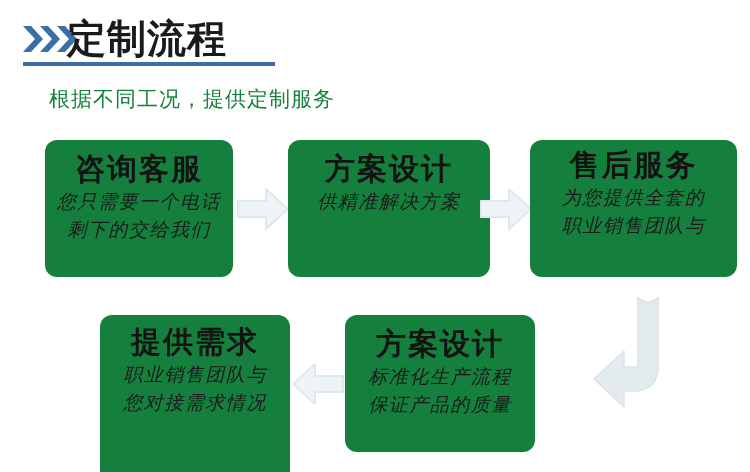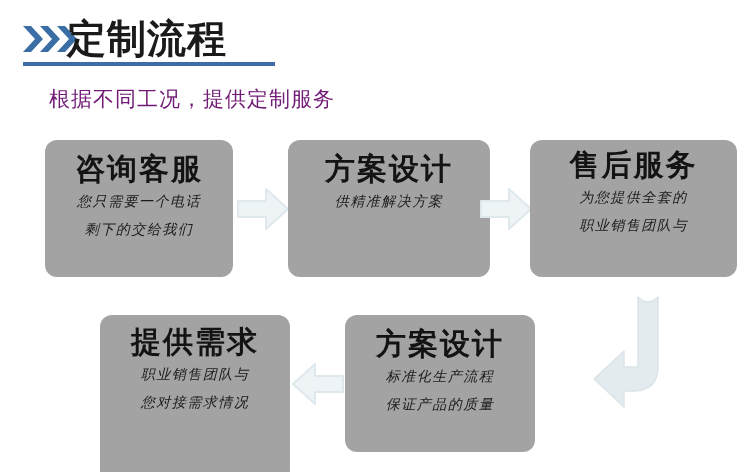--- a/index.html
+++ b/index.html
@@ -55,47 +55,47 @@
     top: 62px;
     width: 252px;
     height: 4px;
     background: #3a6ea5;
   }
   .subtitle {
     position: absolute;
     left: 40px;
     top: 85px;
     font-size: 21px;
-    color: #701a75;
+    color: #15803d;
     letter-spacing: 1px;
     line-height: 28px;
     white-space: nowrap;
     font-family: "DejaVu Sans", "Liberation Sans", sans-serif;
   }
 
   
   .card {
     position: absolute;
-    background: #a3a3a3;
+    background: #15803d;
     border-radius: 12px;
     box-sizing: border-box;
     text-align: center;
     overflow: hidden;
   }
   .card-title {
     font-size: 30px;
     font-weight: bold;
     color: #131313;
     letter-spacing: 2px;
     line-height: 38px;
     white-space: nowrap;
     font-family: "DejaVu Sans", "Liberation Sans", sans-serif;
   }
   .card-line {
-    font-size: 14px;
+    font-size: 19px;
     color: #1b1b1b;
     letter-spacing: 1.5px;
     line-height: 28px;
     white-space: nowrap;
     font-family: Liberation Serif, serif;
     font-style: italic;
   }
 
   
   .card-1 { left: 45px;  top: 140px; width: 188px; height: 137px; padding-top: 10px; }

